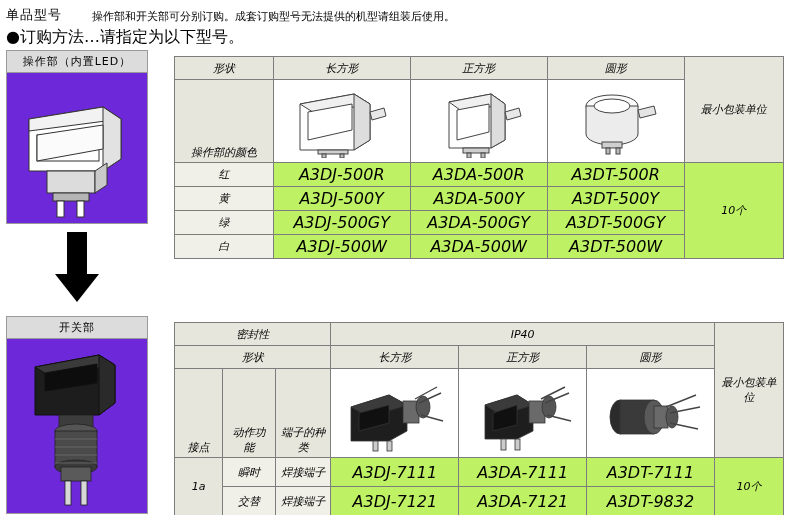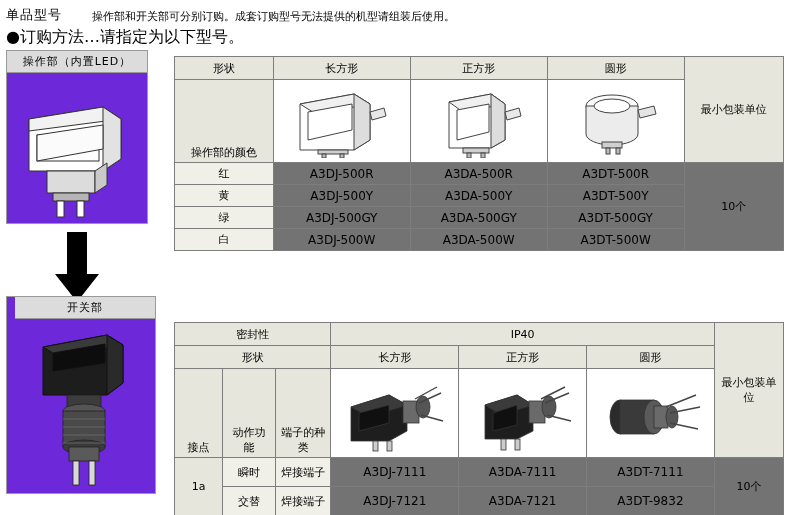--- a/index.html
+++ b/index.html
@@ -49,21 +49,21 @@
   }
   .part-label {
     background: #dcdcdc;
     border-bottom: 1px solid #9a9a9a;
     text-align: center;
     font-size: 11px;
     padding: 3px 0 3px 0;
     letter-spacing: 1px;
   }
   #operator-box { left: 6px; top: 50px; width: 140px; height: 172px; }
-  #switch-box { left: 6px; top: 296px; width: 140px; height: 196px; padding-left: 8px; }
+  #switch-box { left: 6px; top: 316px; width: 140px; height: 196px; }
   .img-area { position: relative; width: 100%; height: calc(100% - 21px); }
 
   
   .arrow-wrap {
     position: absolute;
     left: 55px;
     top: 232px;
     width: 44px;
     height: 72px;
   }
@@ -79,34 +79,35 @@
     width: 0; height: 0;
     border-left: 22px solid transparent;
     border-right: 22px solid transparent;
     border-top: 28px solid #000;
   }
 
   
   table.tbl {
     position: absolute;
     border-collapse: collapse;
-    background: #737373;
+    background: #bef264;
     font-size: 11px;
+    font-style: italic;
   }
   table.tbl td, table.tbl th {
     border: 1px solid #7d7d7d;
     padding: 2px 4px;
     text-align: center;
     vertical-align: middle;
     font-weight: normal;
   }
   .hd { background: #e6e6dc; }
   .rowhead { background: #f0f0e8; }
   .pkg { background: #e6e6dc; }
-  .model { font-size: 12px; letter-spacing: 0px; }
+  .model { font-size: 16px; letter-spacing: 0px; }
   .diag-cell { background: #ffffff; padding: 0; }
   .rt { text-align: right; padding-right: 6px; }
 
   #table-operator { left: 174px; top: 56px; width: 610px; }
   #table-switch { left: 174px; top: 322px; width: 610px; }
 
   .shape-img { display:block; margin: 0 auto; }
 </style>
 </head>
 <body>

